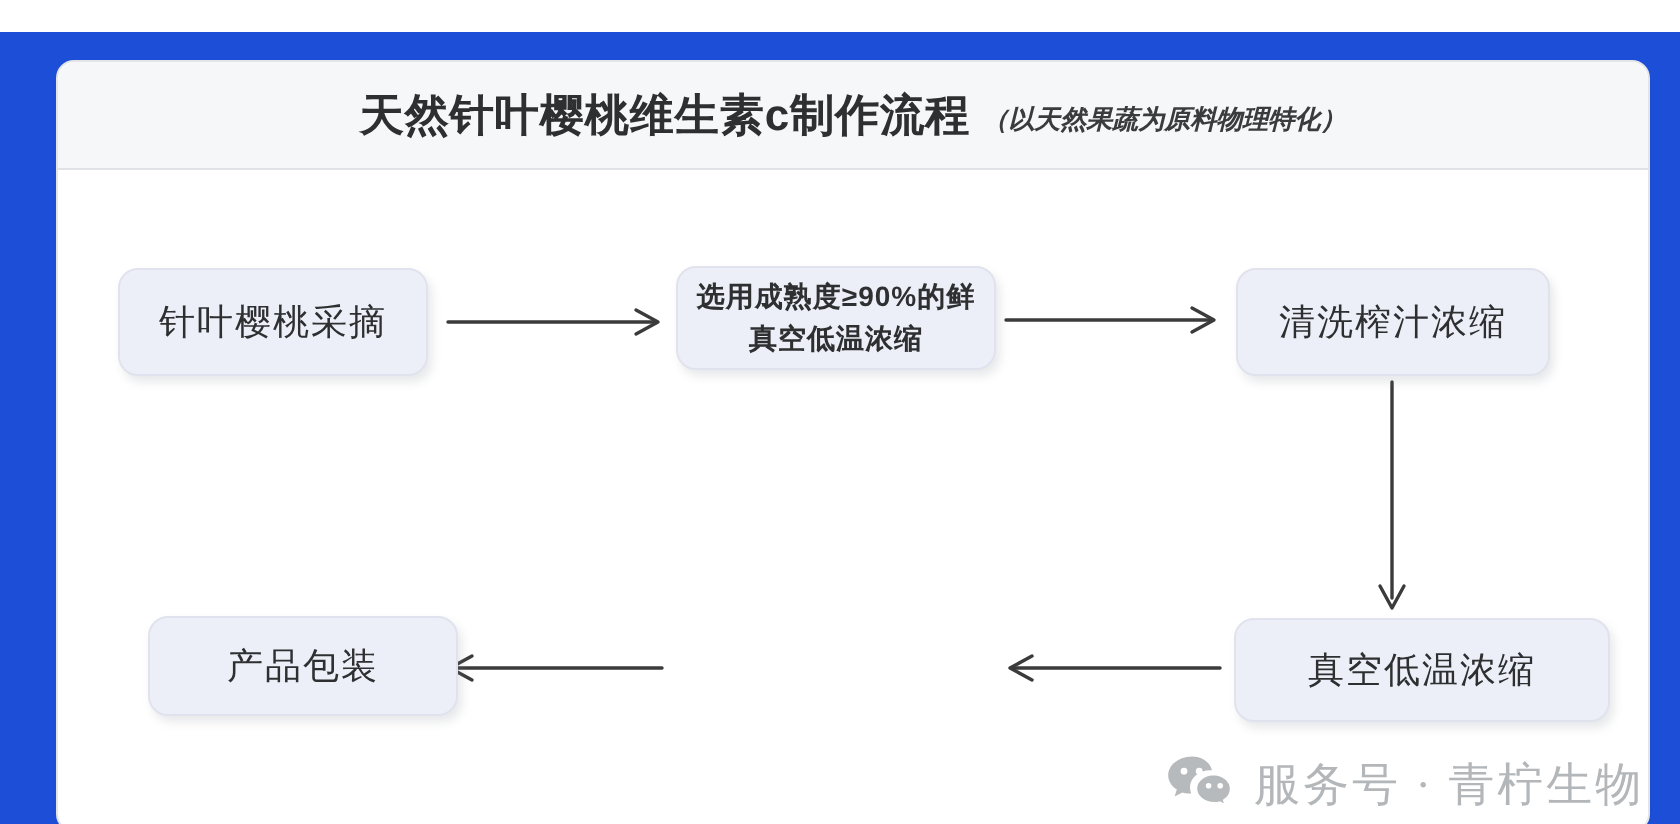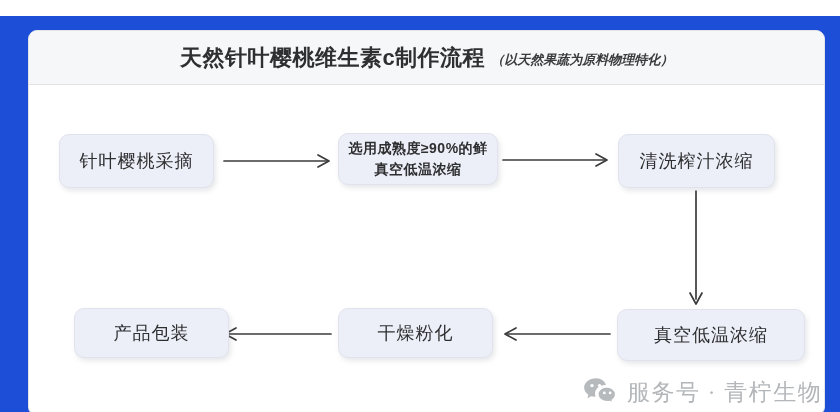--- a/index.html
+++ b/index.html
@@ -99,23 +99,20 @@
   </div>
 
   <div class="node node-lg node-wash">
     <span>清洗榨汁浓缩</span>
   </div>
 
   <div class="node node-lg node-vacuum">
     <span>真空低温浓缩</span>
   </div>
 
-  <div class="node node-lg node-dry">
-    <span>干燥粉化</span>
-  </div>
 
   <div class="node node-lg node-pack">
     <span>产品包装</span>
   </div>
 
   <div class="watermark">
     <svg class="wechat-icon" width="35" height="30" viewBox="0 0 35 30">
       <path fill="#b7babd" d="M13.2 1.2C6.5 1.2 1.1 5.4 1.1 10.6c0 2.9 1.7 5.5 4.3 7.2l-1.1 3.4 3.9-2c1 .3 2.2.5 3.4.5.3 0 .7 0 1-.1-.4-.9-.6-1.9-.6-3 0-4.7 4.5-8.5 10.1-8.5.3 0 .6 0 .9.1-1-4.1-4.9-7-9.8-7z"></path>
       <circle fill="#ffffff" cx="9" cy="8.6" r="1.7"></circle>
       <circle fill="#ffffff" cx="16.6" cy="8.6" r="1.7"></circle>

